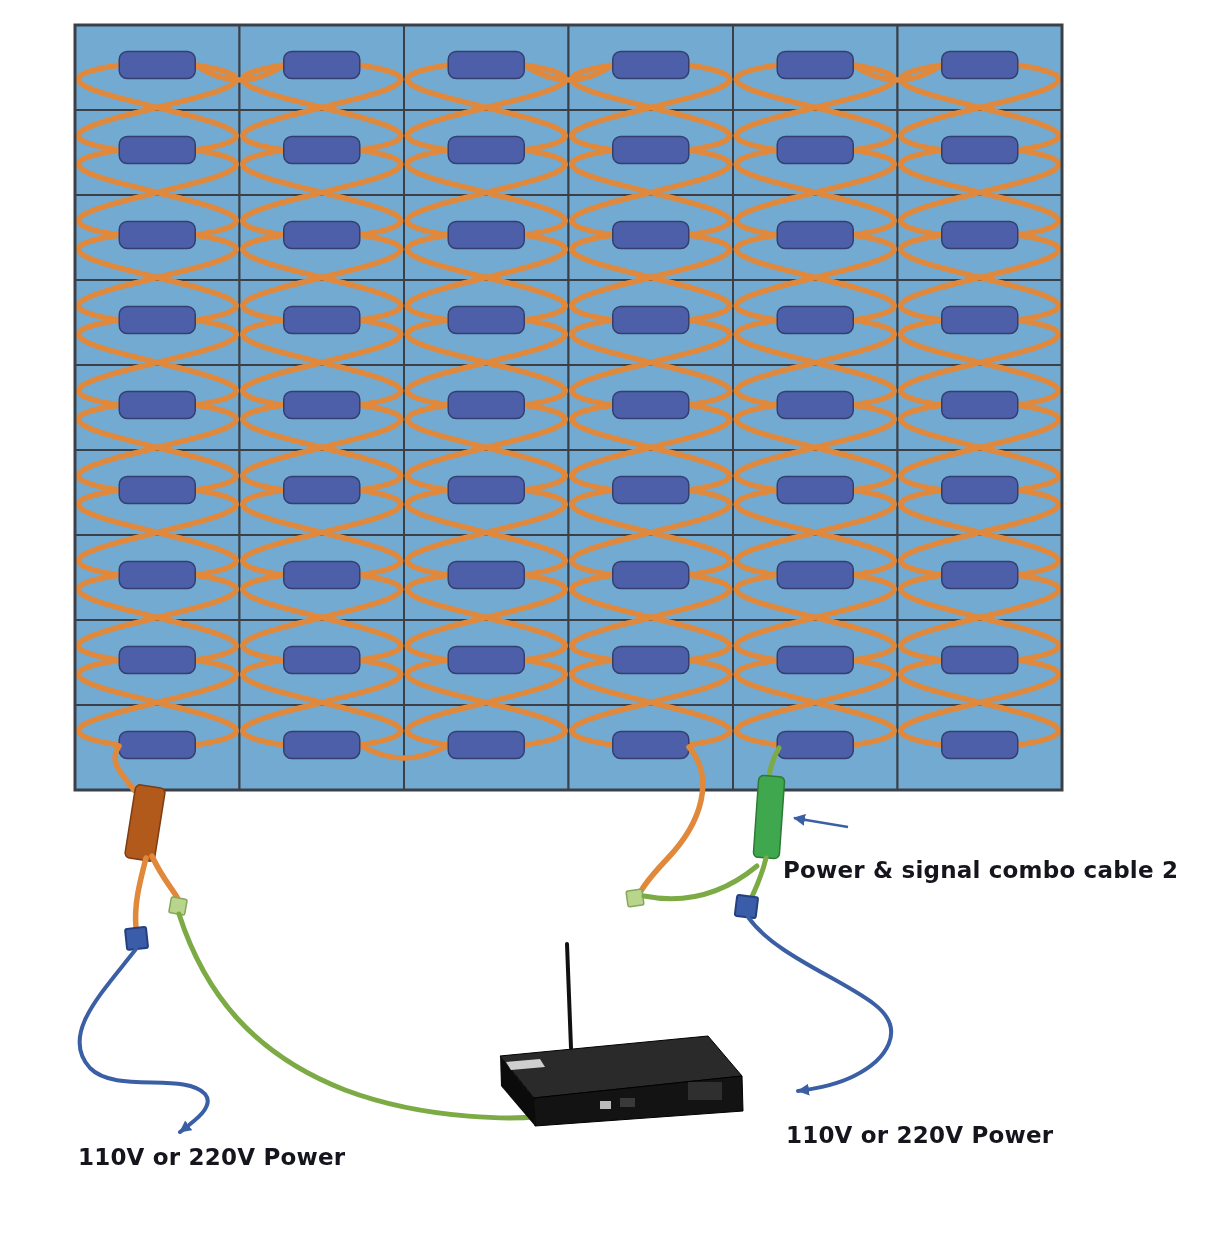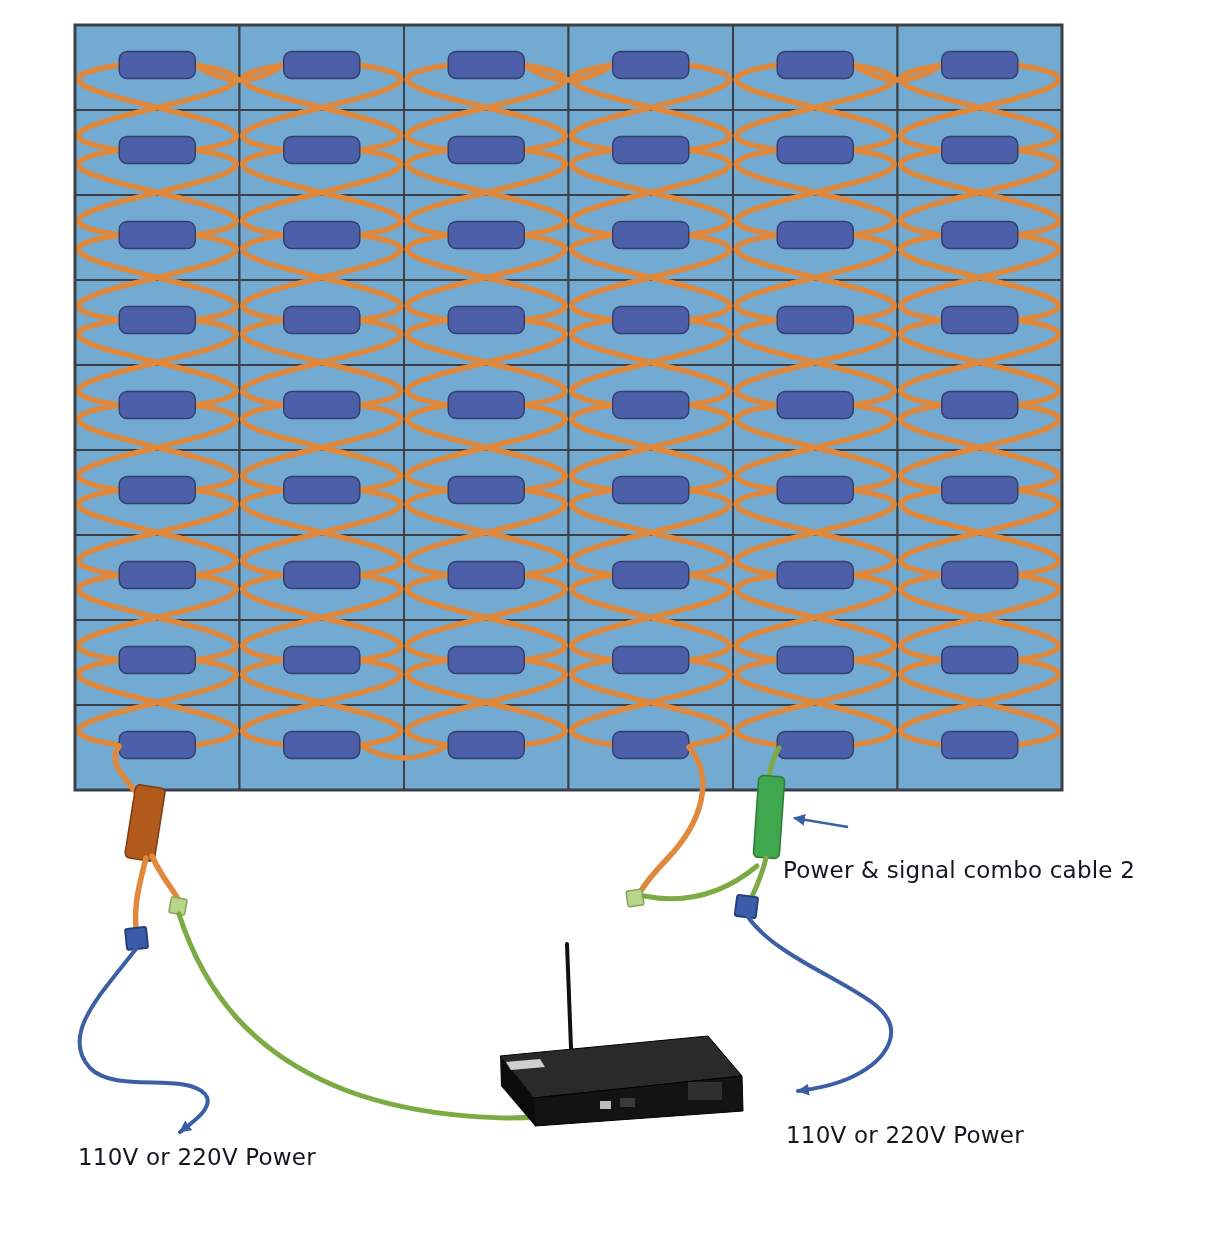--- a/index.html
+++ b/index.html
@@ -5,21 +5,21 @@
   :root{
     --panel-fill:#72aad2; --panel-line:#3c4046;
     --module-fill:#4d5fa8; --module-stroke:#333f6e;
     --cable-orange:#e0893c; --cable-green:#7cab45; --cable-blue:#3b5fa5;
     --connector-brown:#b2591c; --connector-green:#3fa74d;
     --square-blue:#3b5ca8; --square-light-green:#b9d48b;
     --device-black:#131313;
   }
   html,body{margin:0;padding:0;background:#ffffff;}
   .stage{position:relative;width:1214px;height:1243px;background:#ffffff;overflow:hidden;
-         font-family:"DejaVu Sans","Liberation Sans",sans-serif;}
+         font-family:"DejaVu Sans","Liberation Sans",sans-serif;font-weight:bold;}
   #diagram-svg{position:absolute;left:0;top:0;width:1214px;height:1243px;}
   .label{position:absolute;white-space:nowrap;color:#15151d;font-size:23px;letter-spacing:.2px;}
   #label-combo{left:783px;top:857px;}
   #label-power-left{left:78px;top:1144px;}
   #label-power-right{left:786px;top:1122px;}
   .panel-outline{fill:none;stroke:var(--panel-line);stroke-width:3;}
   .cable{fill:none;stroke-linecap:round;}
   .cable.orange{stroke:var(--cable-orange);stroke-width:5.5;}
   .cable.green{stroke:var(--cable-green);stroke-width:5;}
   .cable.blue{stroke:var(--cable-blue);stroke-width:4;}

